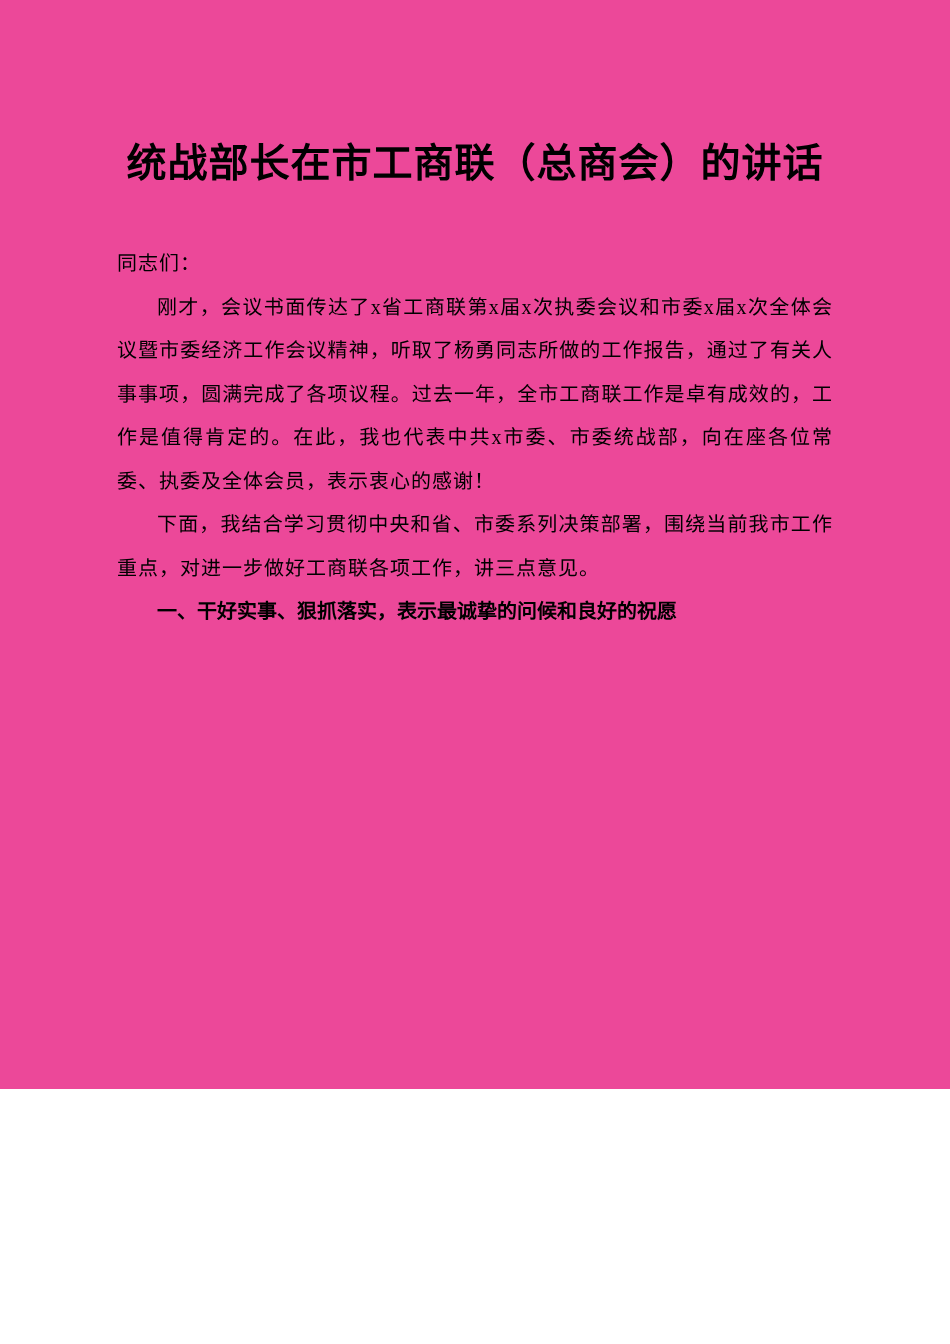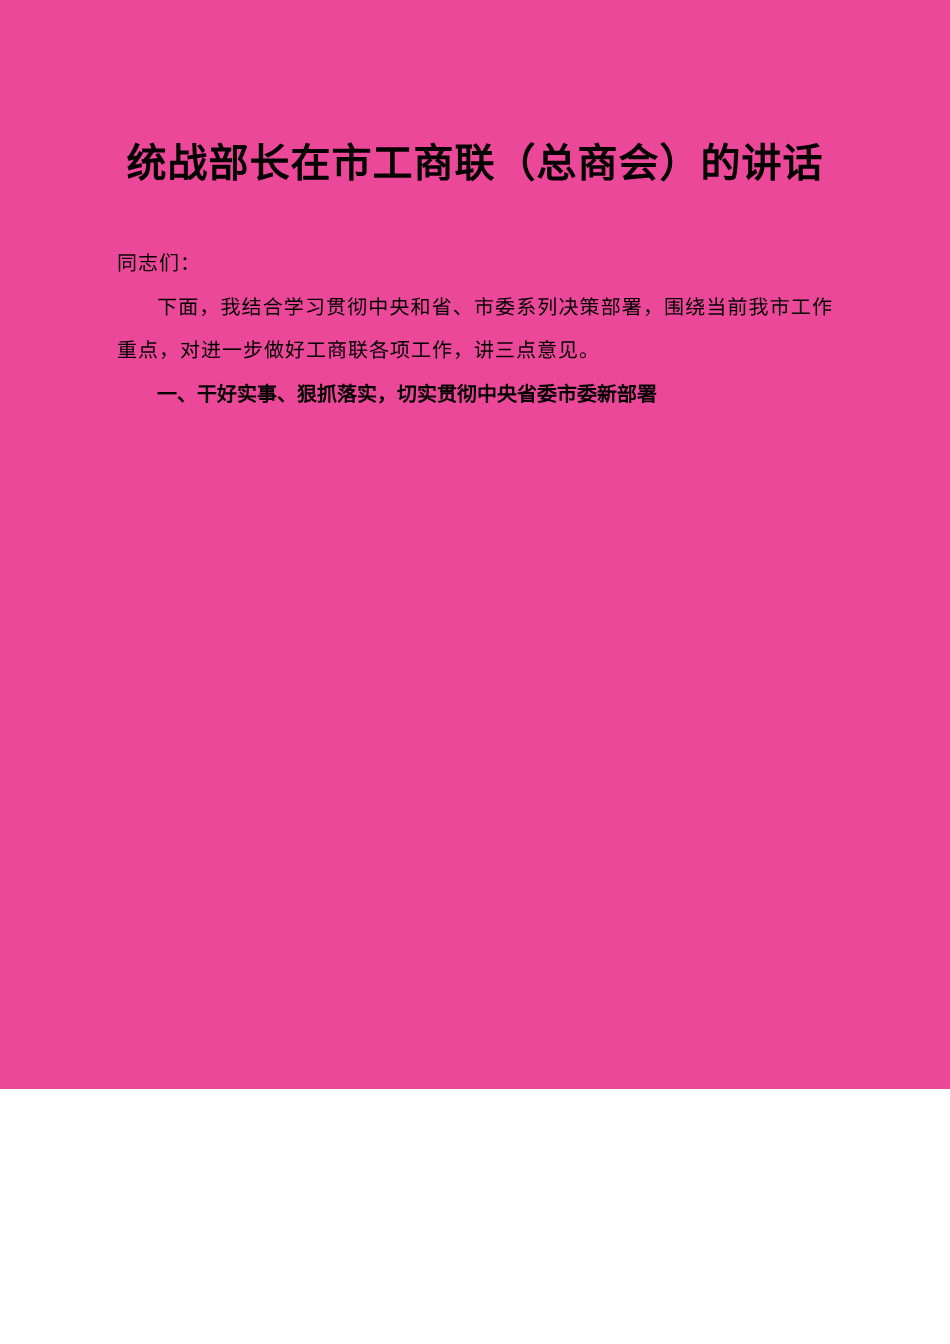--- a/index.html
+++ b/index.html
@@ -53,19 +53,20 @@
 </head>
 <body>
 
 <div class="page">
   <div class="content">
     <h1 class="doc-title">统战部长在市工商联（总商会）的讲话</h1>
 
     <p class="para salutation">同志们：</p>
 
 
+    <p class="para">刚才，会议书面传达了x省工商联第x届x次执委会议和市委x届x次全体会议暨市委经济工作会议精神，听取了杨勇同志所做的工作报告，通过了有关人事事项，圆满完成了各项议程。过去一年，全市工商联工作是卓有成效的，工作是值得肯定的。在此，我也代表中共x市委、市委统战部，向在座各位常委、执委及全体会员，表示衷心的感谢！</p>
 
     <p class="para">下面，我结合学习贯彻中央和省、市委系列决策部署，围绕当前我市工作重点，对进一步做好工商联各项工作，讲三点意见。</p>
 
-    <p class="para heading">一、干好实事、狠抓落实，切实贯彻中央省委市委新部署</p>
+    <p class="para heading">一、干好实事、狠抓落实，表示最诚挚的问候和良好的祝愿</p>
 
   </div>
 </div>
 
 </body></html>

